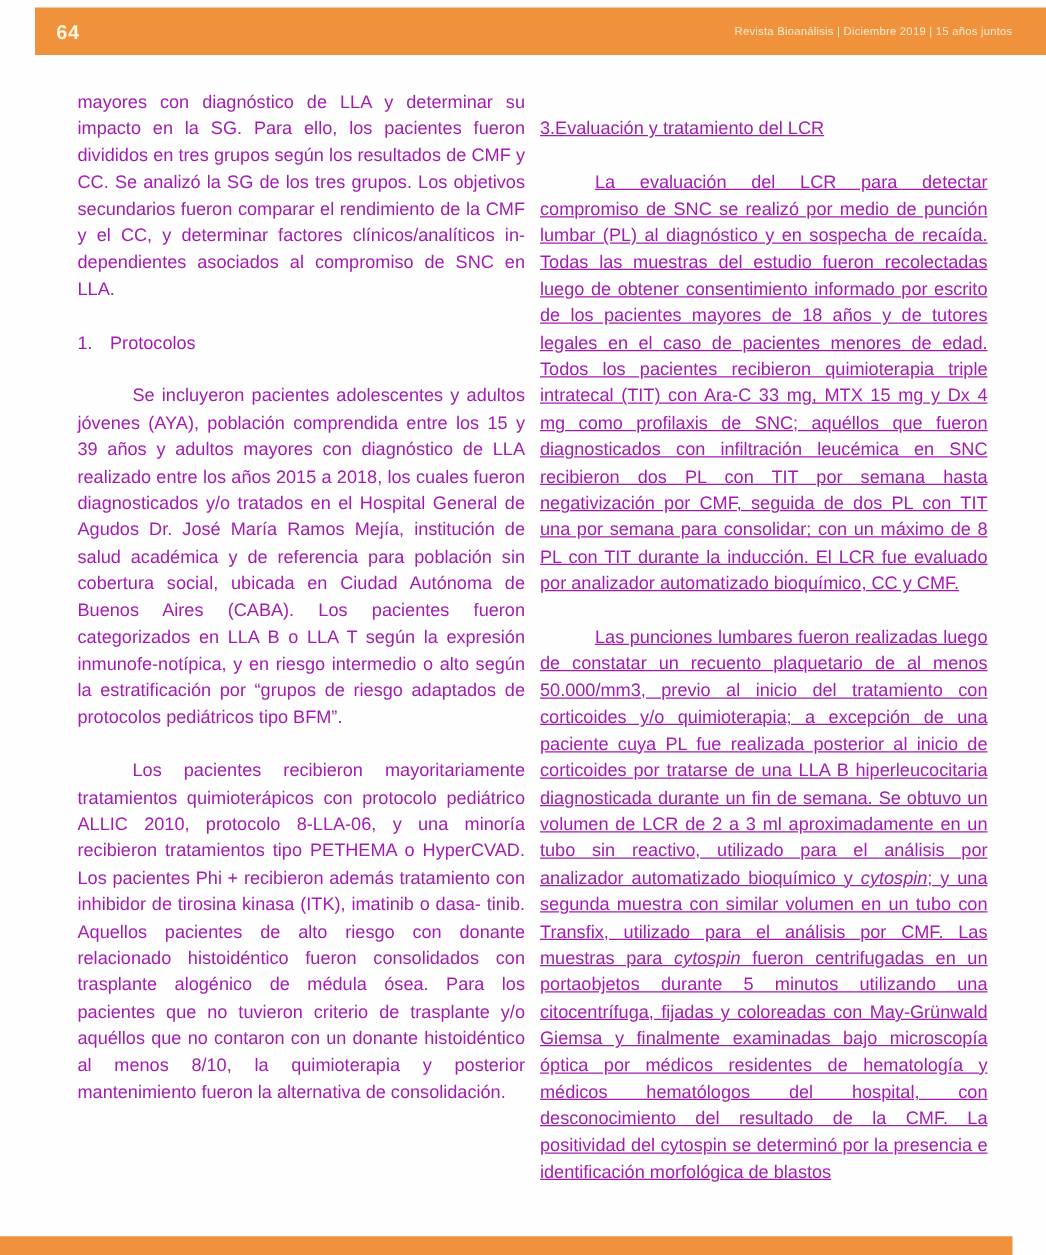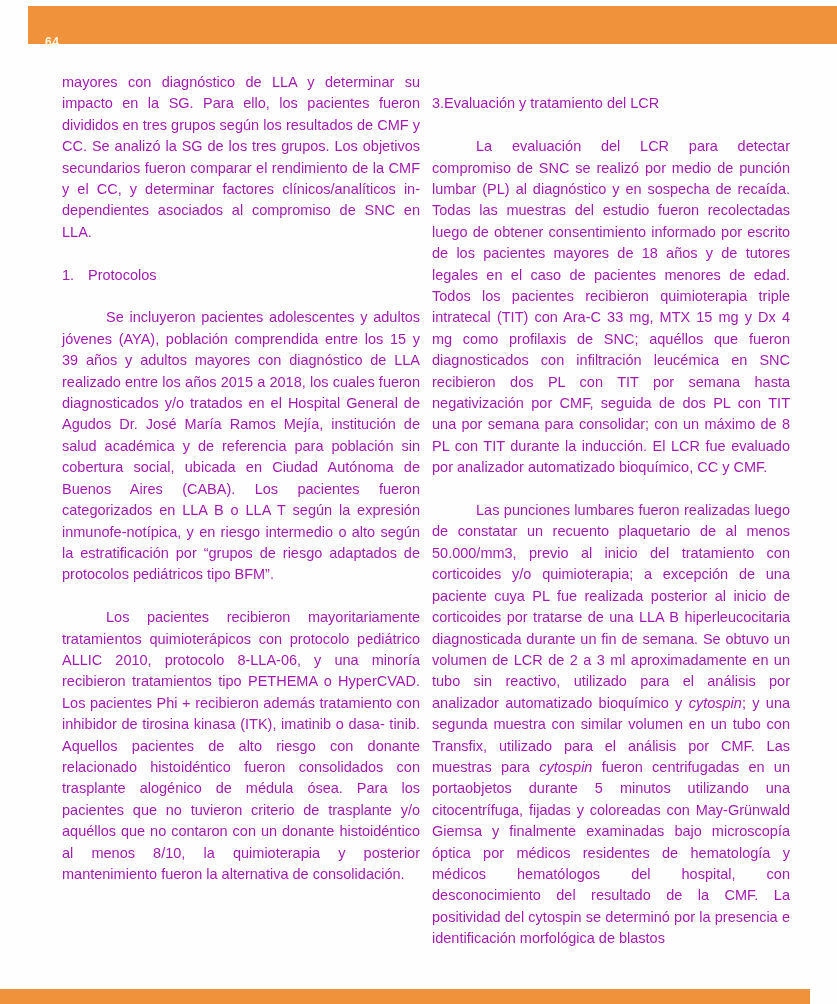--- a/index.html
+++ b/index.html
@@ -11,23 +11,23 @@
     overflow: hidden;
   }
   .topbar {
     position: absolute;
     top: 6px; left: 28px; right: 0;
     height: 38px;
     background: #f0913c;
   }
   .pagenum {
     position: absolute;
-    left: 17px; top: 17px;
+    left: 17px; top: 2px;
     line-height: 38px;
-    font-size: 12px;
+    font-size: 16px;
     font-weight: bold;
     color: #fdf6e0;
     letter-spacing: 0.5px;
   }
   .jinfo {
     position: absolute;
     right: 27px; top: 0;
     line-height: 38px;
     font-size: 9px;
     color: #fbeed2;
@@ -40,40 +40,41 @@
   .col {
     position: absolute;
     top: 0;
     width: 358px;
     color: #a21caf;
     font-size: 14.5px;
     line-height: 21.4px;
     text-align: justify;
   }
   .col-left  { left: 62px; }
-  .col-right { left: 432px; }
+  .col-right { left: 432px; text-decoration: underline; }
   .para { margin: 0 0 21.4px 0; }
   .indent { text-indent: 44px; }
   .heading { margin: 21.4px 0; text-align: left; }
   .hnum { display: inline-block; width: 26px; }
   .it { font-style: italic; }
   .bottombar {
     position: absolute;
     bottom: 0; left: 0; right: 27px;
     height: 15px;
     background: #f0913c;
   }
 </style>
 </head>
 <body>
 
 <div class="page">
 
   <header class="topbar">
     <span class="pagenum">64</span>
+    <span class="jinfo">Revista Bioanálisis | Diciembre 2019 | 15 años juntos</span>
   </header>
 
   <main class="content">
 
     <section class="col col-left">
       <p class="para">mayores con diagnóstico de LLA y determinar su impacto en la SG. Para ello, los pacientes fueron divididos en tres grupos según los resultados de CMF y CC. Se analizó la SG de los tres grupos. Los objetivos secundarios fueron comparar el rendimiento de la CMF y el CC, y determinar factores clínicos/analíticos in- dependientes asociados al compromiso de SNC en LLA.</p>
 
       <p class="heading"><span class="hnum">1.</span><span>Protocolos</span></p>
 
       <p class="para indent">Se incluyeron pacientes adolescentes y adultos jóvenes (AYA), población comprendida entre los 15 y 39 años y adultos mayores con diagnóstico de LLA realizado entre los años 2015 a 2018, los cuales fueron diagnosticados y/o tratados en el Hospital General de Agudos Dr. José María Ramos Mejía, institución de salud académica y de referencia para población sin cobertura social, ubicada en Ciudad Autónoma de Buenos Aires (CABA). Los pacientes fueron categorizados en LLA B o LLA T según la expresión inmunofe-notípica, y en riesgo intermedio o alto según la estratificación por “grupos de riesgo adaptados de protocolos pediátricos tipo BFM”.</p>

